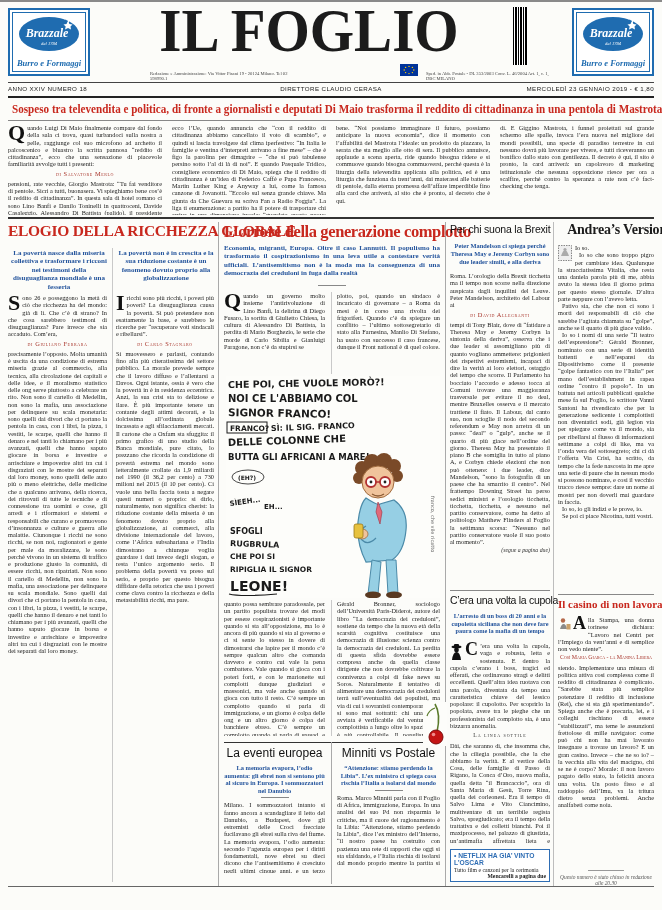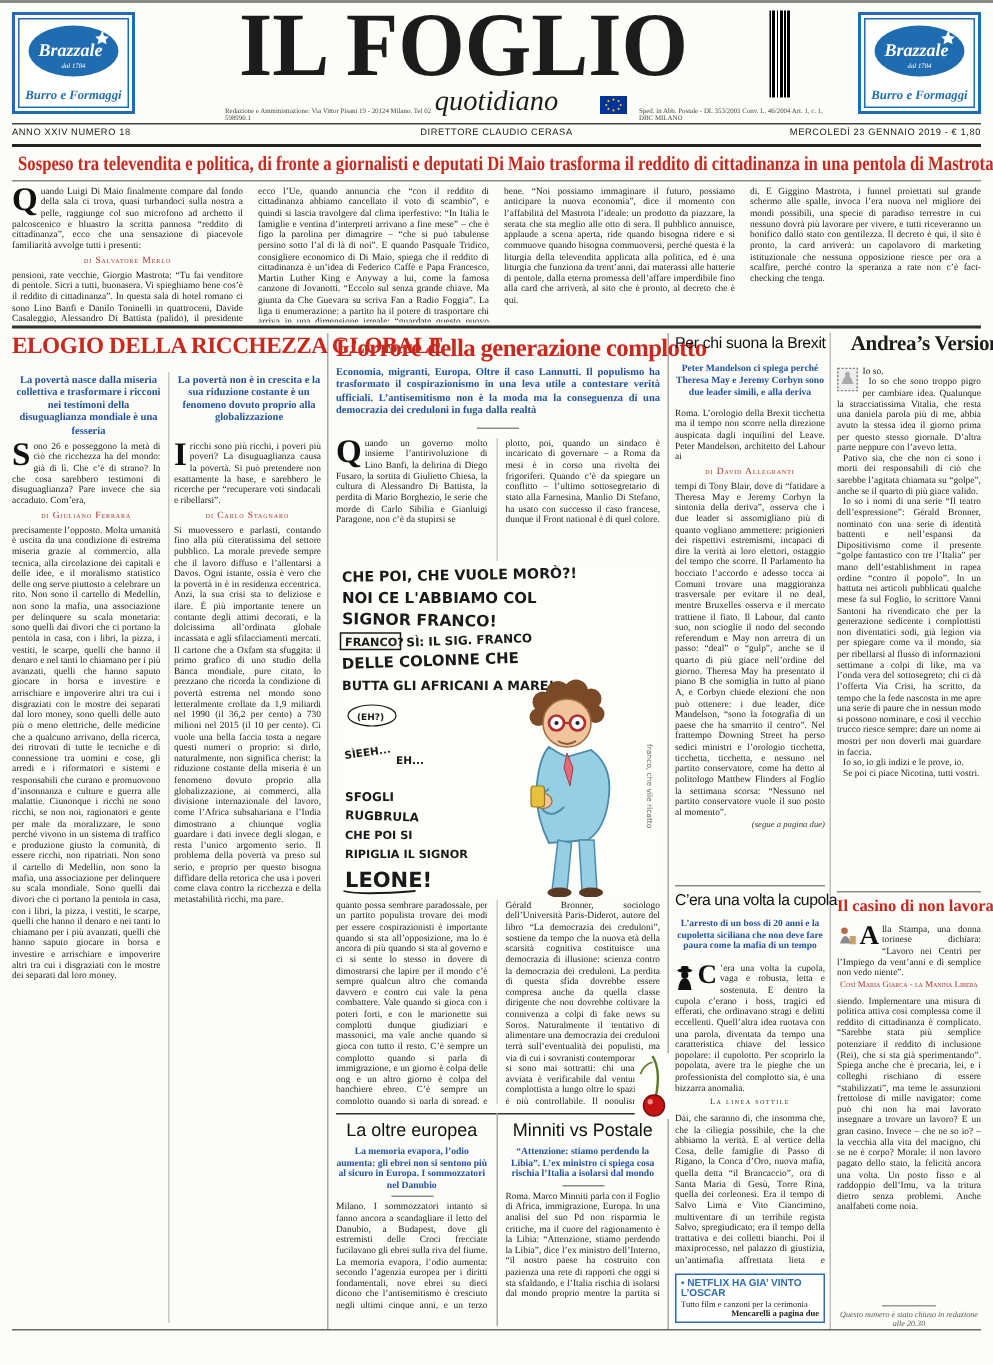--- a/index.html
+++ b/index.html
@@ -62,21 +62,20 @@
     <path d="M60 13 l1.5 3 3 .5 -2 2 .5 3 -3 -1.5 -3 1.5 .7 -3 -2.2 -2 3 -.5 z" fill="#fff"></path>
     <text x="39" y="29" text-anchor="middle" font-family="Liberation Serif, serif" font-style="italic" font-weight="bold" font-size="12" fill="#ffffff">Brazzale</text>
     <text x="41" y="37" text-anchor="middle" font-family="Liberation Serif, serif" font-style="italic" font-size="4.5" fill="#ffffff">dal 1784</text>
     <text x="41" y="58" text-anchor="middle" font-family="Liberation Serif, serif" font-style="italic" font-weight="bold" font-size="8.5" fill="#1f6cb0">Burro e Formaggi</text>
   </svg>
 
   <div class="abs mast-title">IL FOGLIO</div>
   <div class="abs barcode"></div>
 
   <div class="abs smallprint" style="left:150px;width:148px;">Redazione e Amministrazione: Via Vittor Pisani 19 - 20124 Milano. Tel 02 598990.1</div>
-  <div class="abs quotidiano">quotidiano</div>
   <svg class="abs" style="left:400px;top:62px;" width="18" height="12" viewBox="0 0 18 12">
     <rect width="18" height="12" fill="#003399"></rect>
     <g fill="#ffcc00">
       <circle cx="9" cy="2.4" r=".7"></circle>
         <circle cx="12.4" cy="3.4" r=".7"></circle>
         <circle cx="13.8" cy="6" r=".7"></circle>
       <circle cx="12.4" cy="8.6" r=".7"></circle>
         <circle cx="9" cy="9.6" r=".7"></circle>
         <circle cx="5.6" cy="8.6" r=".7"></circle>
       <circle cx="4.2" cy="6" r=".7"></circle>
@@ -192,21 +191,21 @@
     <text x="205" y="120" font-size="5" fill="#666" font-family="DejaVu Sans, sans-serif" transform="rotate(90 205 120)">franco, che vile ricatto</text>
   </svg>
 
   <div class="abs body6" style="left:224px;top:598px;width:101px;height:136px;">quanto possa sembrare paradossale, per un partito populista trovare dei modi per essere cospirazionisti è importante quando si sta all’opposizione, ma lo è ancora di più quando si sta al governo e ci si sente lo stesso in dovere di dimostrarsi che lapire per il mondo c’è sempre qualcun altro che comanda davvero e contro cui vale la pena combattere. Vale quando si gioca con i poteri forti, e con le marionette sui complotti dunque giudiziari e massonici, ma vale anche quando si gioca con tutto il resto. C’è sempre un complotto quando si parla di immigrazione, e un giorno è colpa delle ong e un altro giorno è colpa del banchiere ebreo. C’è sempre un complotto quando si parla di spread, e un giorno è colpa del Bancariato europeo e un altro giorno è colpa degli amici di Soros. C’è sempre un complotto quando si parla di pressione economica, e un giorno la colpa della vile moneta e colpa di qualche tedesco unico del Pil e un’altra pensa la colpa è di qualche ghirlanda di Soros. C’è sempre un risingolo quando una legge viene scritta con la stessa attenzione dell’Einaudi: Matteo Salvini si è reso conto che servono a magistero un errore insomma leggere il colpo di una bifida e un altro giorno è colpa dei poteri forti. C’è sempre un romanzo</div>
   <div class="abs body6" style="left:337px;top:598px;width:103px;height:136px;">Gérald Bronner, sociologo dell’Università Paris-Diderot, autore del libro “La democrazia dei creduloni”, sostiene da tempo che la nuova età della scarsità cognitiva costituisce una democrazia di illusione: scienza contro la democrazia dei creduloni. La perdita di questa sfida dovrebbe essere compresa anche da quella classe dirigente che non dovrebbe coltivare la connivenza a colpi di fake news su Soros. Naturalmente il tentativo di alimentare una democrazia dei creduloni terrà sull’eventualità dei populisti, ma via di cui i sovranisti contemporanei non si sono mai sottratti: chi una volta avviata è verificabile dal ventunesimo complottista a lungo oltre lo spazio, non è più controllabile. Il populismo ha trasformato il cospirazionismo in una leva utile per fuggire dalla realtà, ma quando la banda si solidifica i quali sono le conseguenze che possono intercorsi, dalla legittimazione dell’algoritmo del complotto. Nel migliore dei casi la fuga è dalla realtà. Nel peggiore dei casi la fuga è dalla ragione. Il trasformazionismo, in questa storia, nella storia dei nuovi populismi, non è l’aneddoto ma è la tragica conseguenza di una democrazia spaventata e a caccia di creduloni.</div>
 
   <div class="abs hrule" style="left:224px;top:740px;width:216px;background:#333;"></div>
   <div class="abs vrule" style="left:331px;top:740px;height:142px;"></div>
 
   <div class="abs" style="left:224px;top:744px;width:101px;height:138px;">
-    <div class="hl-black" style="font-size:12px;text-align:center;">La oltre europea</div>
+    <div class="hl-black" style="font-size:12px;text-align:center;">La eventi europea</div>
     <div class="deck" style="font-size:6.4px;line-height:7.6px;margin-top:4px;">La memoria evapora, l’odio aumenta: gli ebrei non si sentono più al sicuro in Europa. I sommozzatori nel Danubio</div>
     <div class="minidiv"></div>
     <div class="body6" style="height:72px;">Milano. I sommozzatori intanto si fanno ancora a scandagliare il letto del Danubio, a Budapest, dove gli estremisti delle Croci frecciate fucilavano gli ebrei sulla riva del fiume. La memoria evapora, l’odio aumenta: secondo l’agenzia europea per i diritti fondamentali, nove ebrei su dieci dicono che l’antisemitismo è cresciuto negli ultimi cinque anni, e un terzo evita eventi o luoghi ebraici per paura. I commemoratori nel Danubio cercano ancora i corpi.</div>
   </div>
   <div class="abs" style="left:337px;top:744px;width:103px;height:138px;">
     <div class="hl-black" style="font-size:12px;text-align:center;">Minniti vs Postale</div>
     <div class="deck" style="font-size:6.4px;line-height:7.6px;margin-top:4px;">“Attenzione: stiamo perdendo la Libia”. L’ex ministro ci spiega cosa rischia l’Italia a isolarsi dal mondo</div>
     <div class="minidiv"></div>
     <div class="body6" style="height:72px;">Roma. Marco Minniti parla con il Foglio di Africa, immigrazione, Europa. In una analisi del suo Pd non risparmia le critiche, ma il cuore del ragionamento è la Libia: “Attenzione, stiamo perdendo la Libia”, dice l’ex ministro dell’Interno, “il nostro paese ha costruito con pazienza una rete di rapporti che oggi si sta sfaldando, e l’Italia rischia di isolarsi dal mondo proprio mentre la partita si decide”.</div>
   </div>

